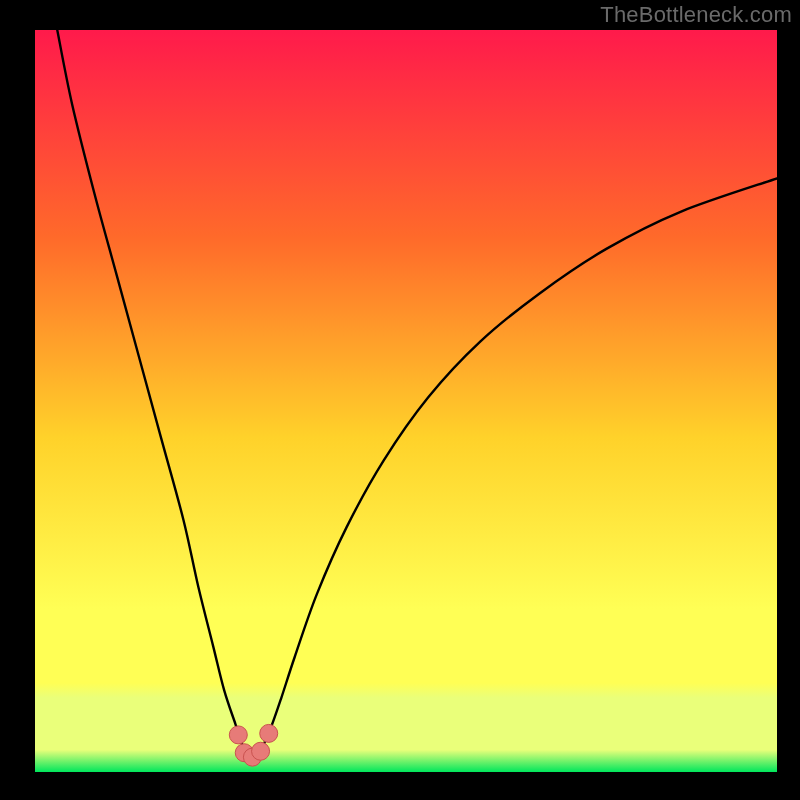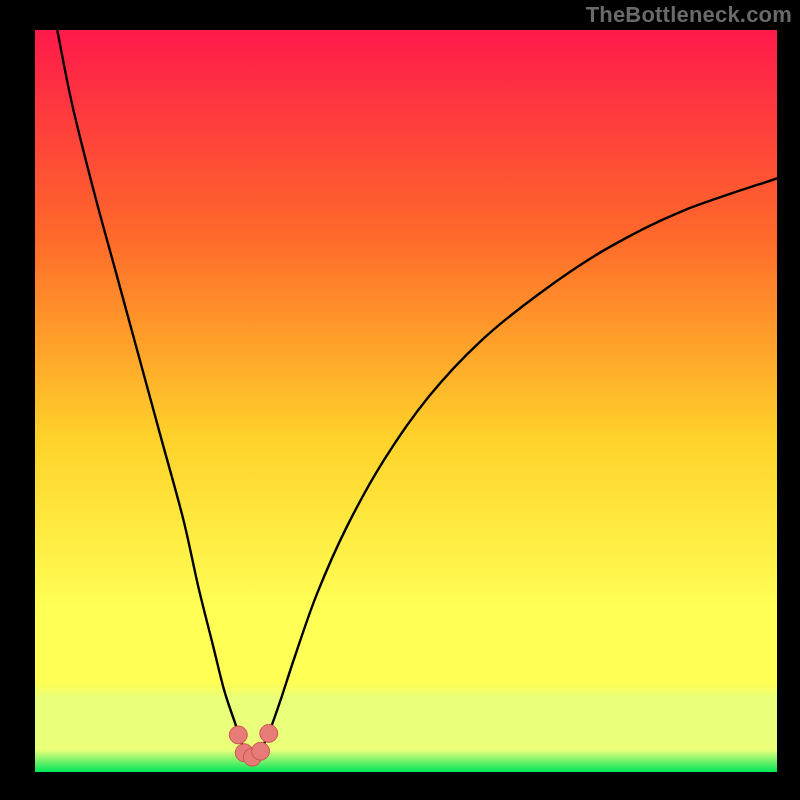--- a/index.html
+++ b/index.html
@@ -19,21 +19,21 @@
   .plot {
     position: absolute;
     background: #fff;
   }
   .watermark {
     position: absolute;
     top: 2px;
     right: 8px;
     color: #6a6a6a;
     font-size: 22px;
-    font-weight: 700;
+    font-weight: 400;
     letter-spacing: 0.2px;
     margin-left: 9px;
   }
   svg {
     position: absolute;
     left: 0;
     top: 0;
   }
 </style>
 </head>

